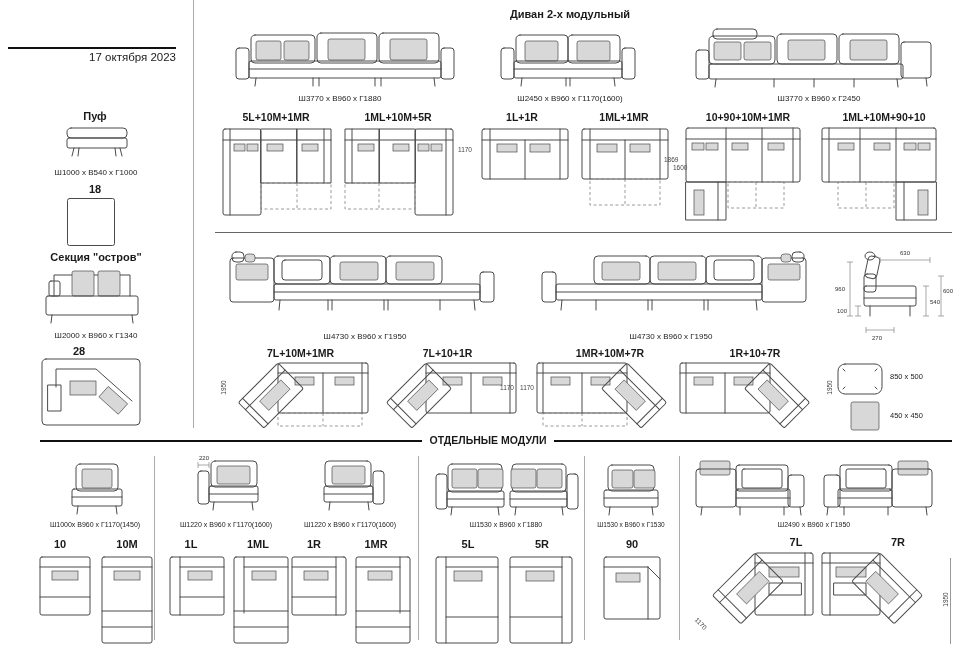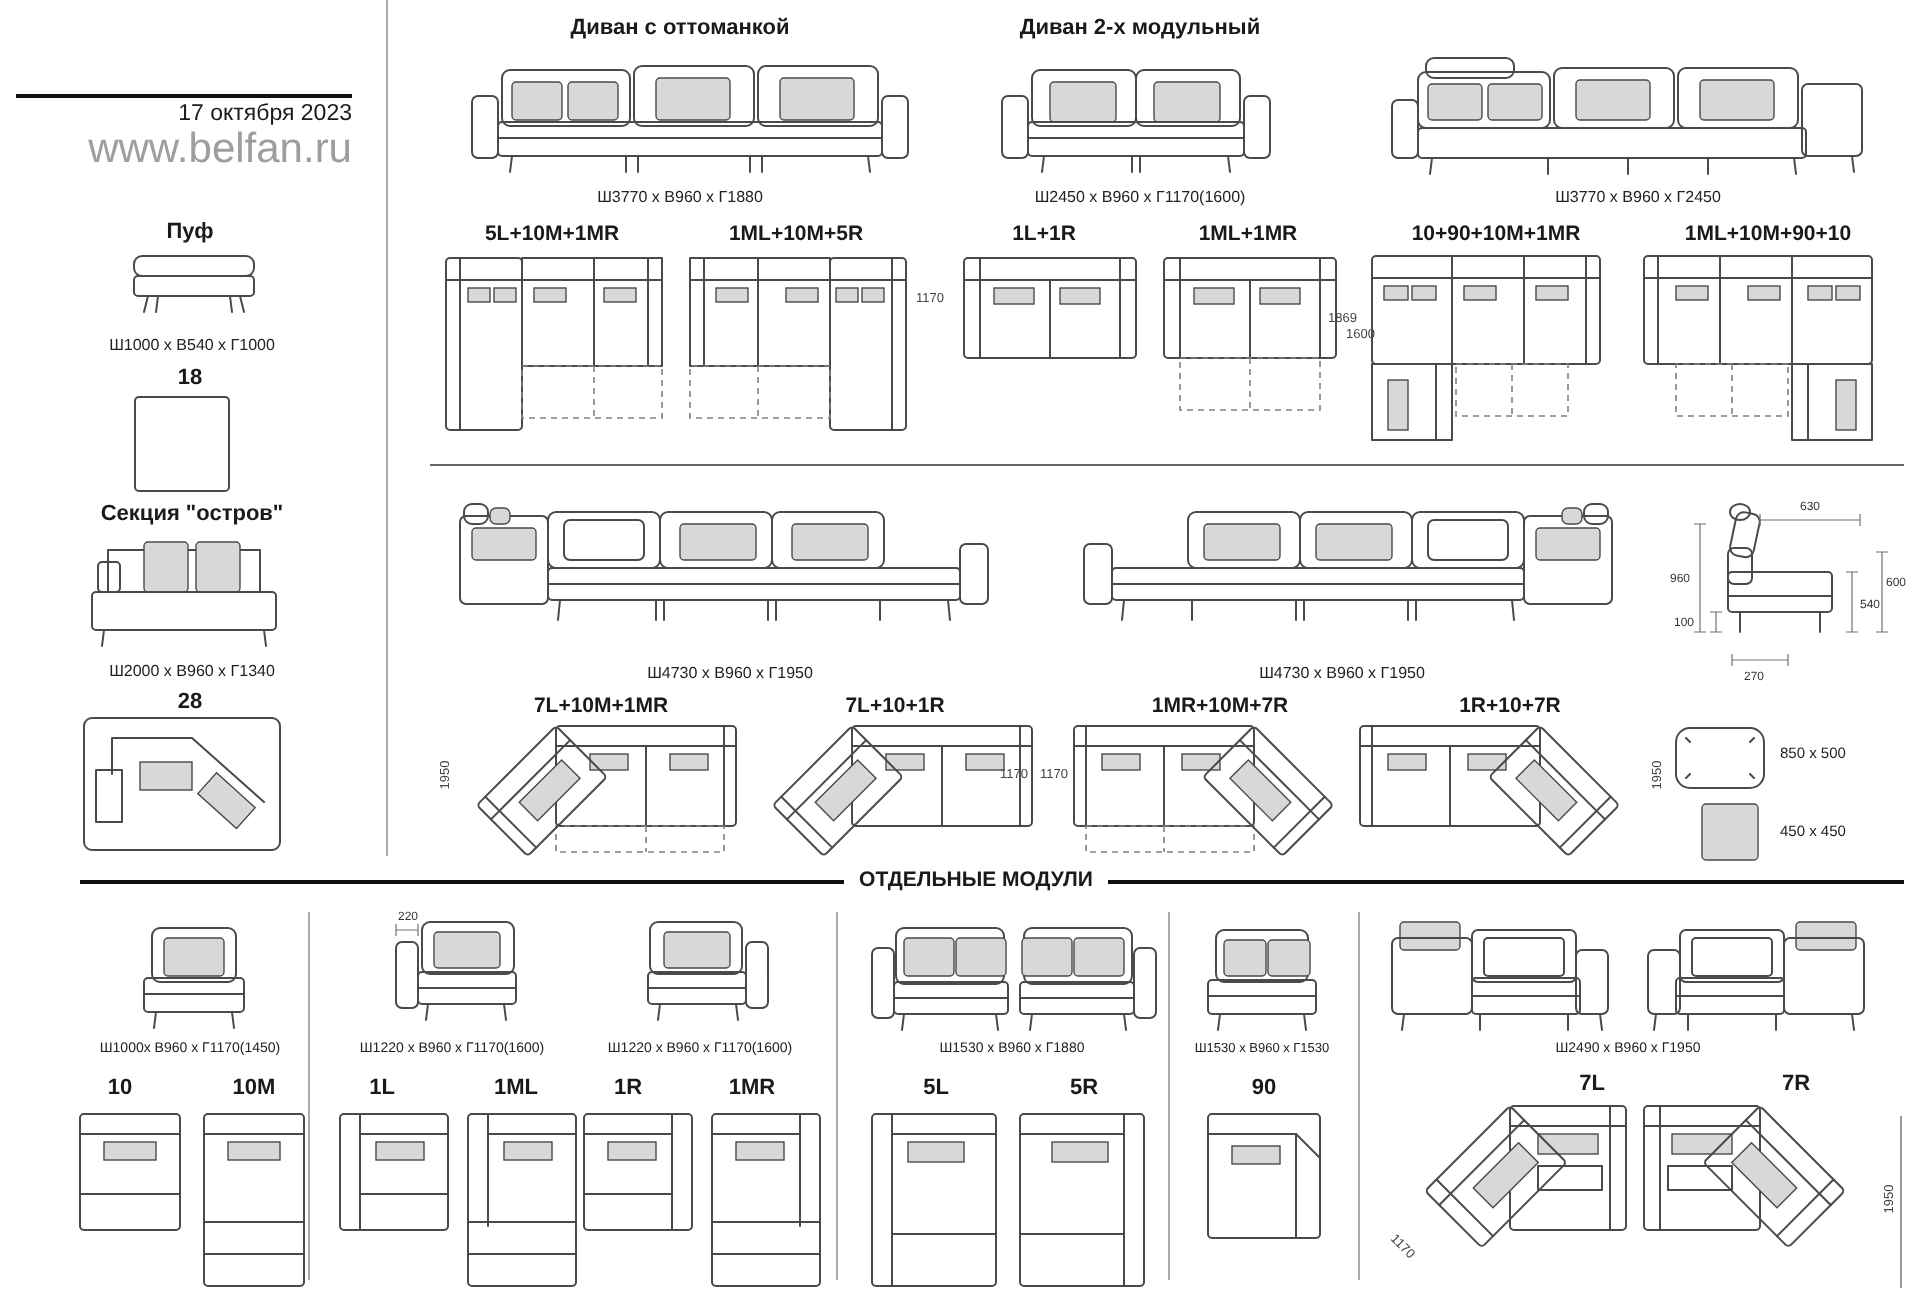--- a/index.html
+++ b/index.html
@@ -292,45 +292,43 @@
     <g id="g-pill-sq">
         <rect class="cu" x="2" y="2" width="28" height="28" rx="2"></rect>
       </g>
   </defs>
 </svg>
 
 <div class="page">
 
   <div class="abs rule" style="left:8px;top:47px;width:168px;height:2px;"></div>
   <div class="abs date rgt" style="left:36px;top:51px;width:140px;">17 октября 2023</div>
-  <div class="abs site rgt" style="left:8px;top:63px;width:168px;">www.belfan.ru</div>
 
   <div class="abs ttl ctr" style="left:20px;top:110px;width:150px;">Пуф</div>
   <svg class="abs" style="left:62px;top:124px;" width="70" height="40" viewBox="0 0 70 40">
       <use href="#g-pouf"></use>
     </svg>
   <div class="abs dims ctr" style="left:10px;top:168px;width:172px;">Ш1000 x В540 x Г1000</div>
   <div class="abs ttl ctr" style="left:20px;top:183px;width:150px;">18</div>
   <svg class="abs" style="left:66px;top:197px;" width="50" height="50" viewBox="0 0 50 50">
       <use href="#g-square"></use>
     </svg>
 
   <div class="abs ttl ctr" style="left:10px;top:251px;width:172px;">Секция "остров"</div>
   <svg class="abs" style="left:42px;top:265px;" width="100" height="64" viewBox="0 0 100 64">
       <use href="#g-isl-front"></use>
     </svg>
   <div class="abs dims ctr" style="left:10px;top:331px;width:172px;">Ш2000 x В960 x Г1340</div>
-  <div class="abs ttl ctr" style="left:20px;top:345px;width:150px;">28</div>
+  <div class="abs ttl ctr" style="left:4px;top:345px;width:150px;">28</div>
   <svg class="abs" style="left:40px;top:357px;" width="102" height="72" viewBox="0 0 102 72">
       <use href="#g-isl-top"></use>
     </svg>
 
   <div class="abs vline" style="left:193px;top:0;height:428px;"></div>
 
-  <div class="abs ttl ctr" style="left:222px;top:8px;width:236px;">Диван с оттоманкой</div>
   <svg class="abs" style="left:234px;top:28px;" width="222" height="62" viewBox="0 0 222 62">
       <use href="#g-sofa-ott"></use>
     </svg>
   <div class="abs dims ctr" style="left:222px;top:94px;width:236px;">Ш3770 x В960 x Г1880</div>
   <div class="abs cfg ctr" style="left:220px;top:111px;width:112px;">5L+10M+1MR</div>
   <div class="abs cfg ctr" style="left:342px;top:111px;width:112px;">1ML+10M+5R</div>
   <svg class="abs" style="left:221px;top:127px;" width="112" height="92" viewBox="0 0 112 92">
       <use href="#g-cfg-ott"></use>
     </svg>
   <svg class="abs" style="left:343px;top:127px;" width="112" height="92" viewBox="0 0 112 92">

